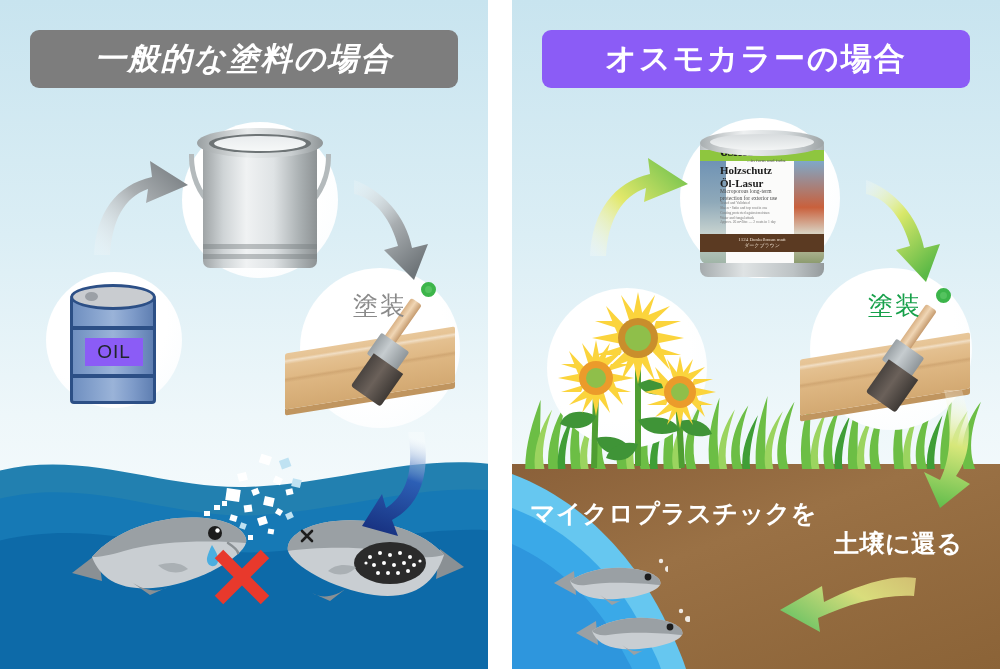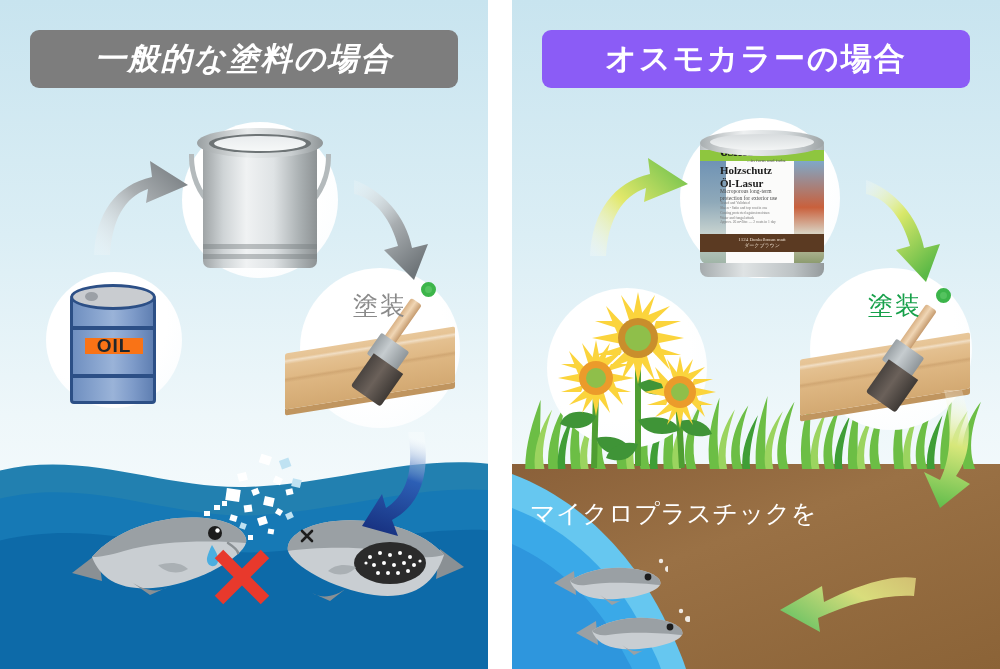--- a/index.html
+++ b/index.html
@@ -106,24 +106,24 @@
     box-sizing: border-box;
   }
   .drum-cap {
     position: absolute; left: 25px; top: 10px; width: 13px; height: 9px;
     background: #9ba0a6; border-radius: 50%;
   }
   .drum-ring {
     position: absolute; left: 10px; width: 86px; height: 4px; background: #2c4f86;
   }
   .drum-label {
-    position: absolute; left: 25px; top: 56px; width: 58px; height: 16px;
-    background: #f97316;
+    position: absolute; left: 25px; top: 56px; width: 58px; height: 28px;
+    background: #8b5cf6;
     display: flex; align-items: center; justify-content: center;
-    color: #20262b; font-size: 19px; font-weight: bold; letter-spacing: 1px;
+    color: #20262b; font-size: 19px; font-weight: normal; letter-spacing: 1px;
   }
 
   
   .board-wrap { position: absolute; width: 190px; height: 110px; }
   .board {
     position: absolute; left: 0; top: 28px; width: 170px; height: 56px;
     background: linear-gradient(180deg,#e8c79a 0%, #dfb884 45%, #d3a972 100%);
     transform: skewY(-9deg);
     border-radius: 2px;
     box-shadow: 0 6px 0 0 #c0955f;
@@ -180,21 +180,21 @@
   }
 
   
   .grass { position: absolute; left: 0; width: 488px; height: 75px; bottom: 200px; }
   .soil {
     position: absolute; left: 0; bottom: 0; width: 488px; height: 205px;
     background: linear-gradient(160deg,#8a6039 0%, #9a7145 40%, #8b6337 100%);
   }
   .river { position: absolute; left: 0; bottom: 0; width: 300px; height: 205px; }
   .ground-text {
-    position: absolute; color: #ffffff; font-weight: normal;
+    position: absolute; color: #ffffff; font-weight: bold;
     font-size: 25px; line-height: 1.22; letter-spacing: 0.5px;
   }
 
   
   .sunflower { position: absolute; }
 
   
   .osmo-wrap { position: absolute; left: 675px; top: 115px; width: 140px; height: 165px; font-family: Liberation Serif, serif; }
   .osmo-body {
     position: absolute; left: 8px; top: 30px; width: 124px; height: 122px;
@@ -685,17 +685,18 @@
           <stop offset="45%" stop-color="#d9dd7c"></stop>
           <stop offset="100%" stop-color="#76c566"></stop>
         </linearGradient>
       </defs>
       <path d="M156,6 C130,2 96,14 64,30 L62,14 L20,38 L60,60 L58,46 C88,32 124,22 154,24 Z" fill="url(#gGreenLeft)"></path>
     </svg>
 
     <div class="ground-text" style="left:18px; top:498px;">
       <div>マイクロプラスチックを</div>
     </div>
+    <div class="ground-text" style="left:322px; top:528px;">土壌に還る</div>
   </div>
 
   <div class="banner gray" style="position:absolute; left:30px; top:30px;font-style:italic;">一般的な塗料の場合</div>
   <div class="banner green" style="position:absolute; left:542px; top:30px;">オスモカラーの場合</div>
 </div>
 
 </body></html>

